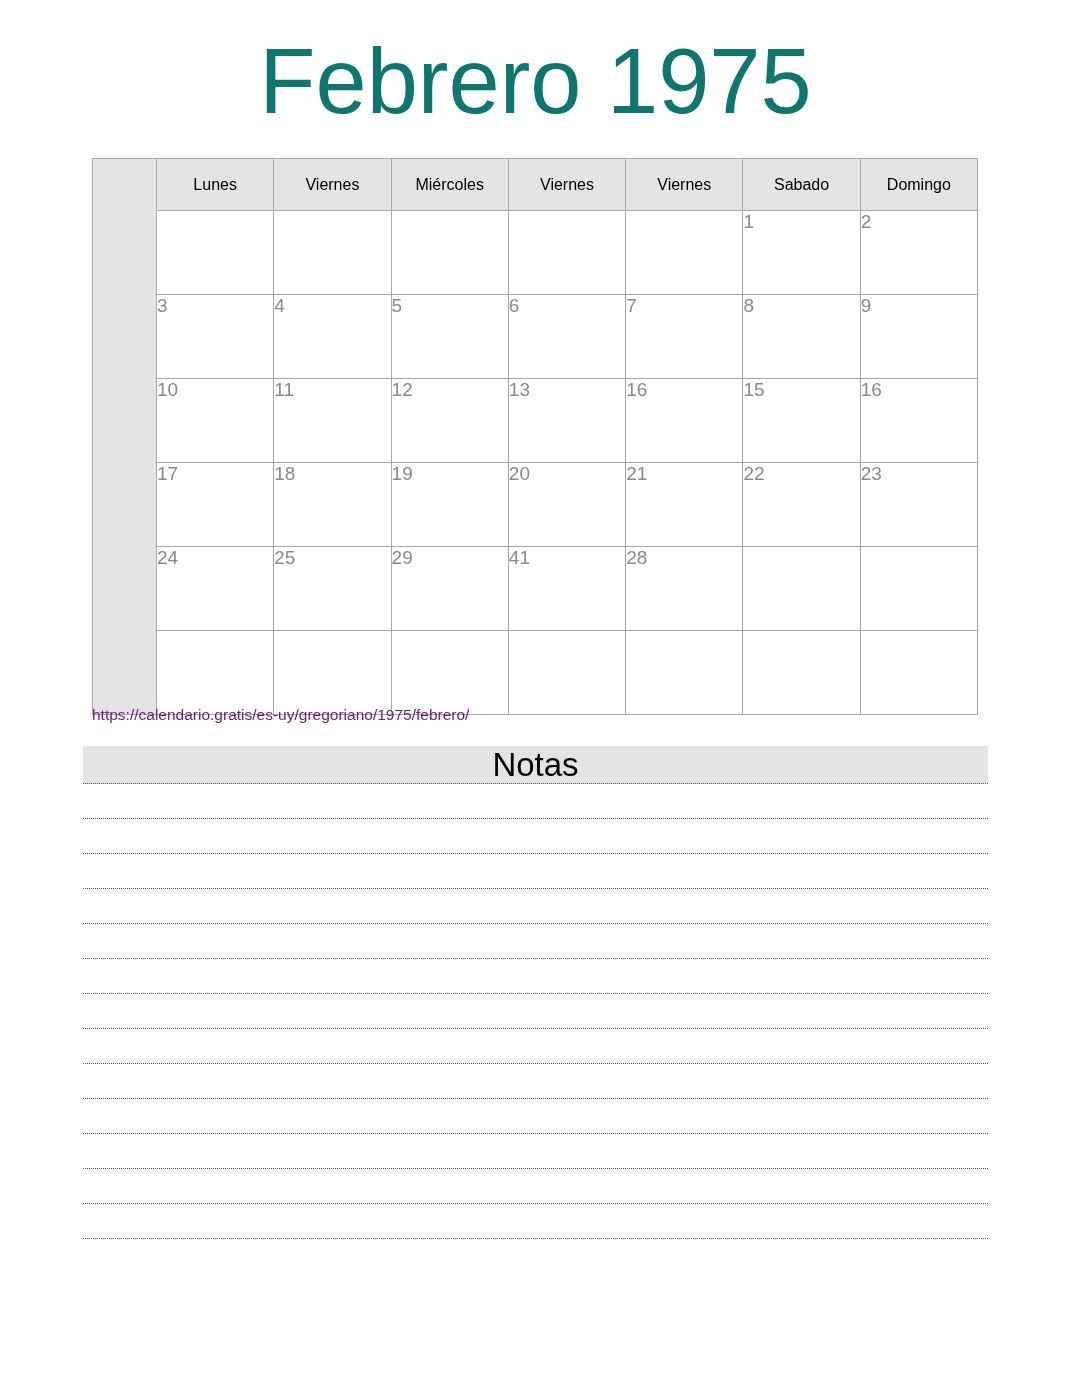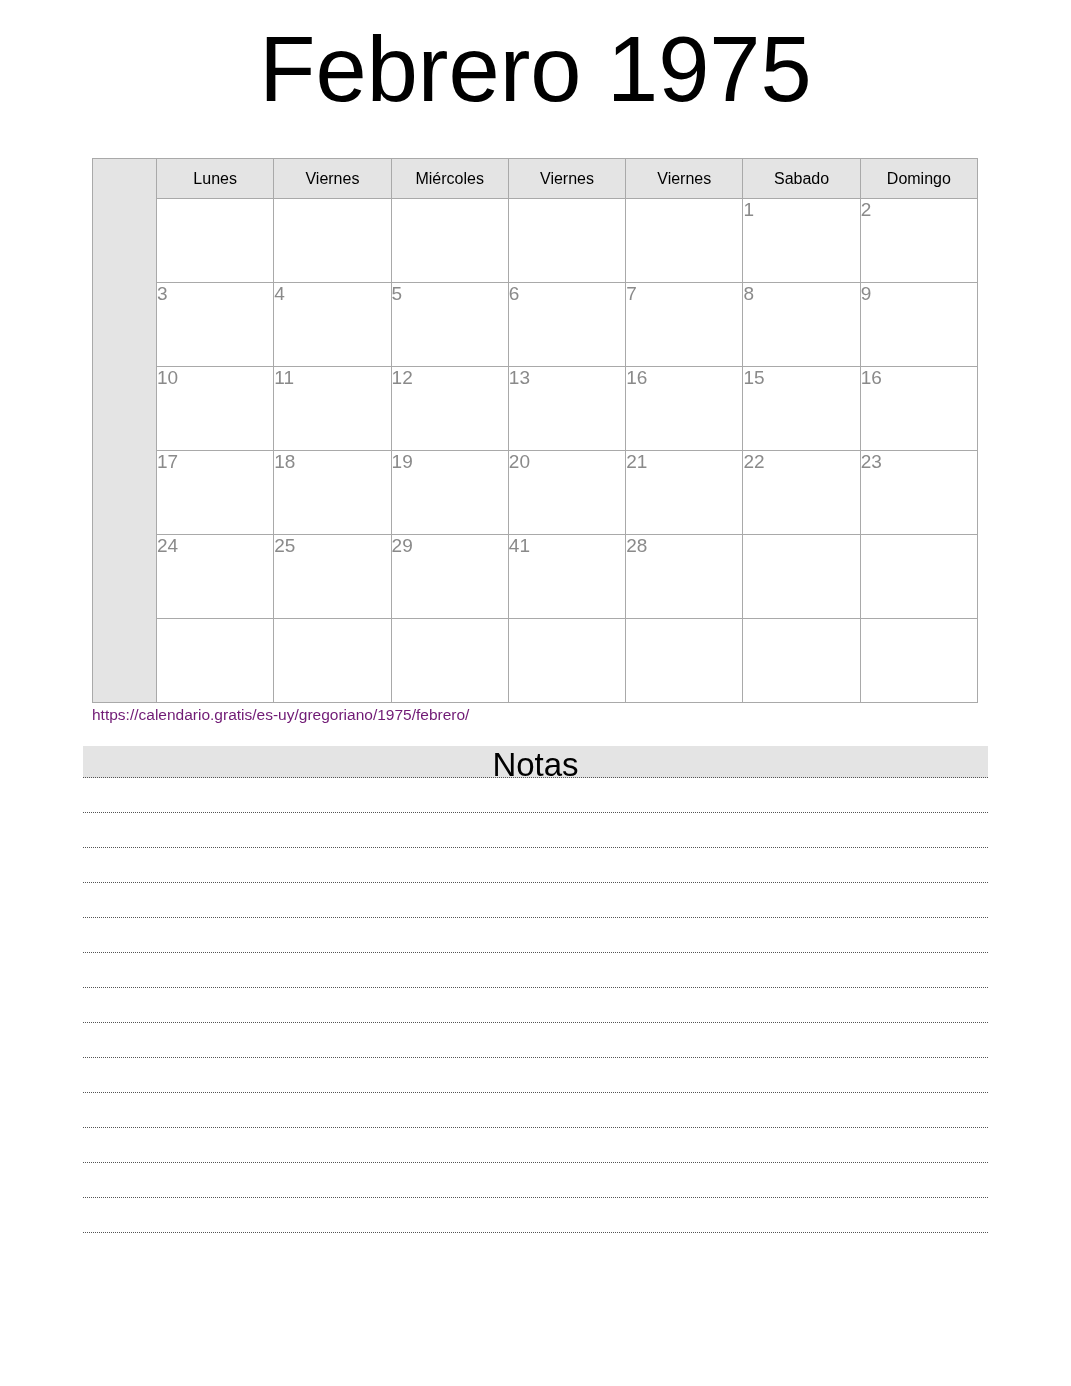--- a/index.html
+++ b/index.html
@@ -14,41 +14,41 @@
     width:1071px;height:1386px;
     background:#ffffff;
     font-family:"Liberation Sans", sans-serif;
     position:relative;
     overflow:hidden;
     color:#000;
   }
   .title{
     position:absolute;
     top:20px;left:0;right:0;
-    margin:0;
+    margin:12px;
     text-align:center;
     font-size:92px;
     font-weight:400;
     line-height:1.08;
-    color:#000000;
+    color:#0f766e;
   }
   table.calendar{
     position:absolute;
     left:92px;top:158px;
     width:886px;
     border-collapse:collapse;
     table-layout:fixed;
   }
   table.calendar th, table.calendar td{
     border:1px solid var(--table-border);
     padding:0;
   }
   .head-row th{
     background:var(--panel-bg);
-    height:40px;
+    height:52px;
     font-size:16px;
     font-weight:400;
     text-align:center;
     color:#000;
   }
   td.gutter{
     background:var(--panel-bg);
   }
   td.day-cell{
     height:84px;
@@ -66,21 +66,21 @@
     line-height:20px;
     color:#701a75;
   }
   .notes{
     position:absolute;
     left:83px;top:746px;
     width:905px;
   }
   .notes-header{
     background:var(--panel-bg);
-    height:32px;
+    height:38px;
     line-height:38px;
     text-align:center;
     font-size:33px;
     color:#000;
     border-bottom:1px dotted var(--notes-line);
   }
   .notes-line{
     height:35px;
     border-bottom:1px dotted var(--notes-line);
   }

